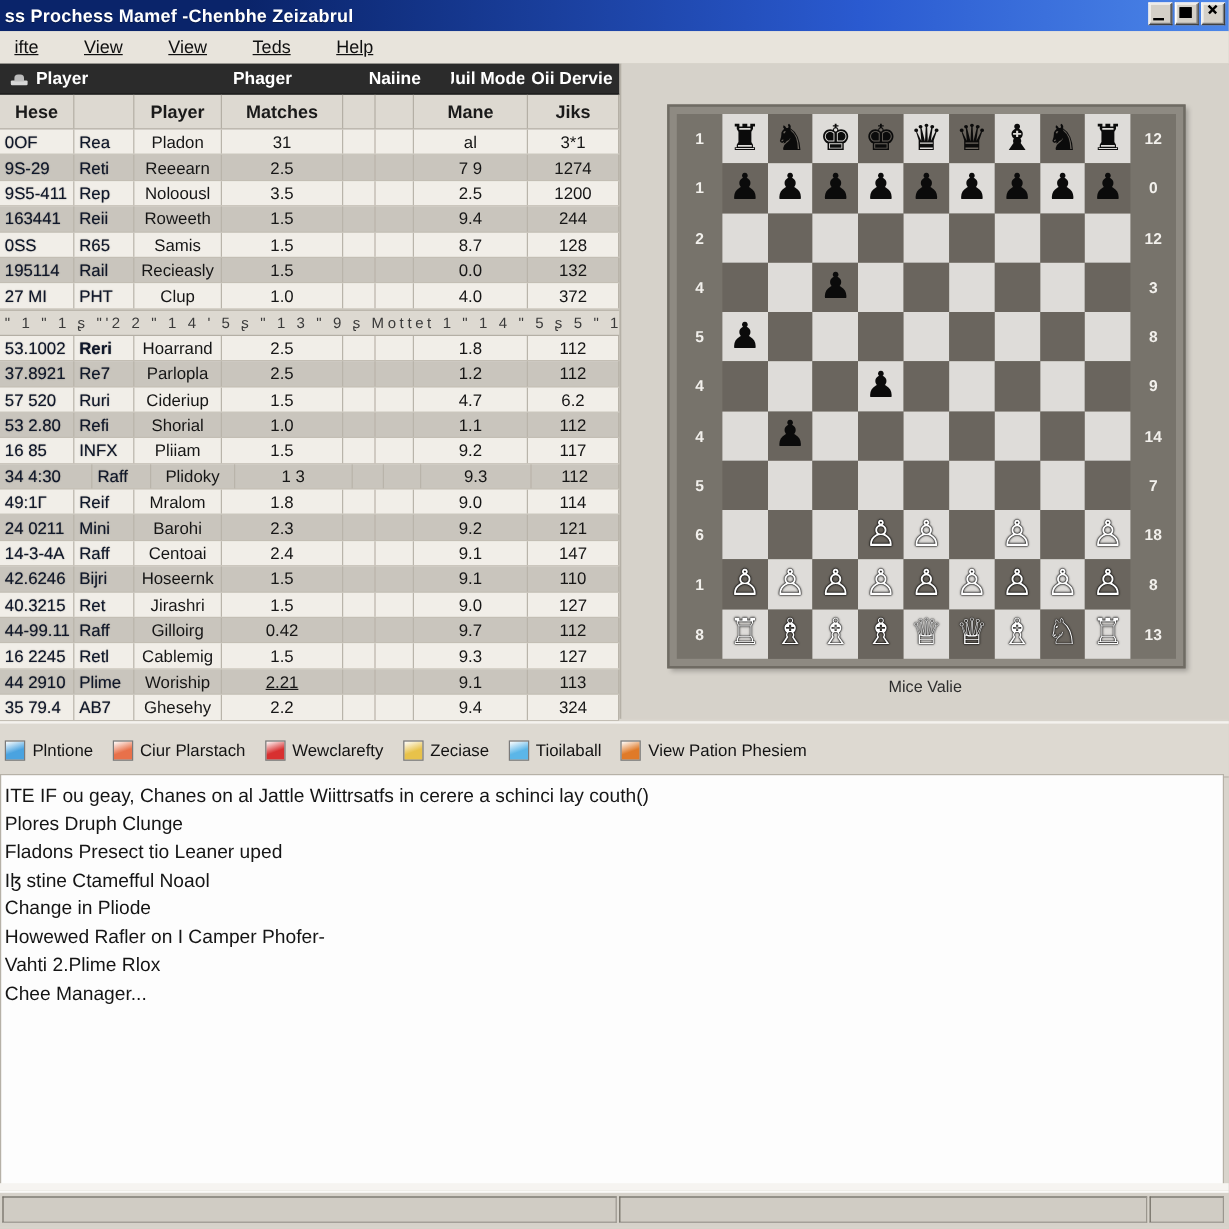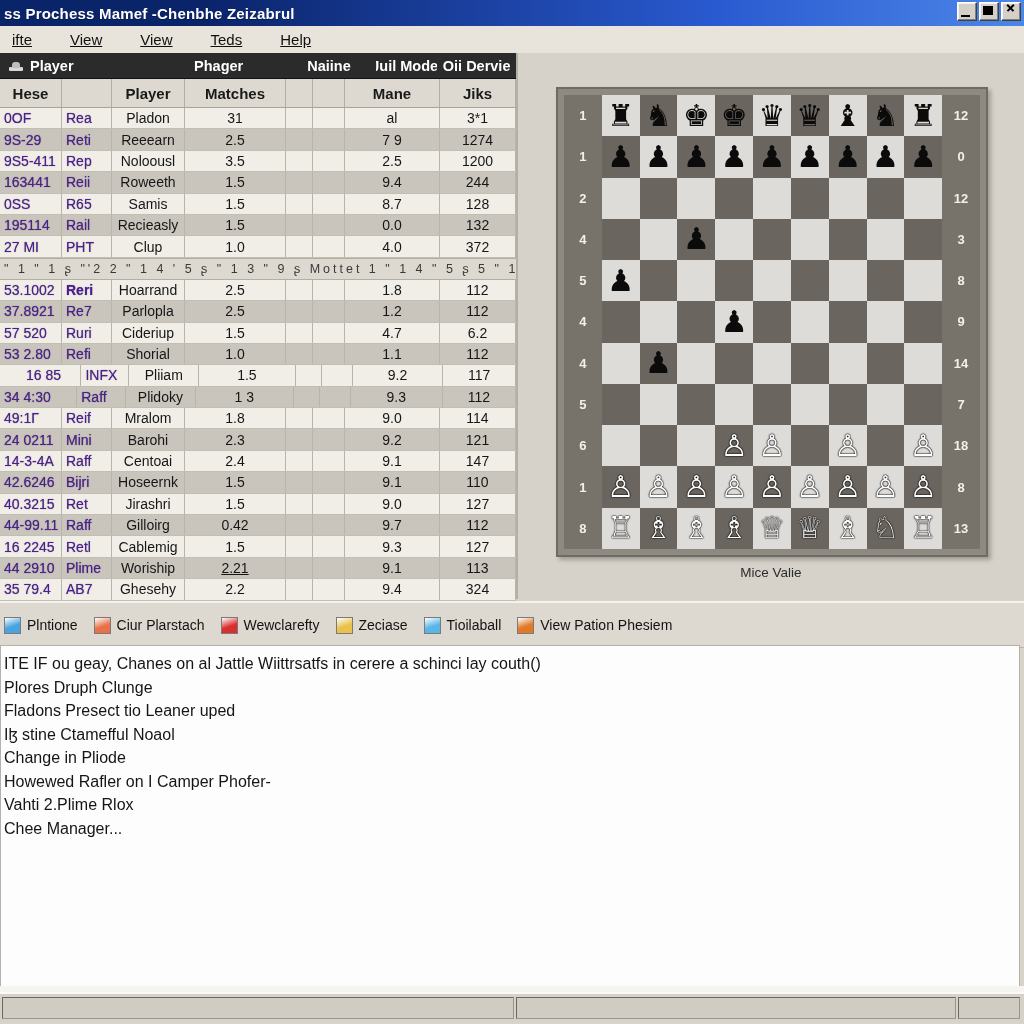--- a/index.html
+++ b/index.html
@@ -77,21 +77,21 @@
   }
   .row.odd{background:#f1eee8;}
   .row.even{background:#c9c5bd;}
   .cell{
     height:100%;display:flex;align-items:center;
     border-right:1px solid #b9b4aa;box-sizing:border-box;
     white-space:nowrap;overflow:hidden;padding:0 4px;
   }
   .cell.c-center{justify-content:center;}
   .cell.c-left{justify-content:flex-start;}
-  .cell.blurry{color:#4c1d95;text-shadow:0 0 1px rgba(0,0,0,.55);}
+  .cell.blurry{color:#0f172a;text-shadow:0 0 1px rgba(0,0,0,.55);}
 
   .sep-row{
     height:20px;background:#ddd9d1;display:flex;align-items:center;
     font-size:12.5px;color:#3a3a3a;border-bottom:1px solid #b4afa5;
     border-top:1px solid #b4afa5;letter-spacing:3px;padding-left:4px;
     overflow:hidden;white-space:nowrap;
   }
 
   
   .rightpane{
@@ -318,21 +318,21 @@
           <div class="cell c-left blurry" style="width: 62px;">53 2.80</div>
           <div class="cell c-left blurry" style="width: 50px;">Refi</div>
           <div class="cell c-center" style="width: 73px;">Shorial</div>
           <div class="cell c-center" style="width: 101px;">1.0</div>
           <div class="cell c-center" style="width: 27px;"></div>
           <div class="cell c-center" style="width: 32px;"></div>
           <div class="cell c-center" style="width: 95px;">1.1</div>
           <div class="cell c-center" style="width: 76px;">112</div>
         </div>
         <div class="row odd">
-          <div class="cell c-left blurry" style="width: 62px; margin-left: 22px;">16 85</div>
+          <div class="cell c-left blurry" style="width: 62px;">16 85</div>
           <div class="cell c-left blurry" style="width: 50px;">INFX</div>
           <div class="cell c-center" style="width: 73px;">Pliiam</div>
           <div class="cell c-center" style="width: 101px;">1.5</div>
           <div class="cell c-center" style="width: 27px;"></div>
           <div class="cell c-center" style="width: 32px;"></div>
           <div class="cell c-center" style="width: 95px;">9.2</div>
           <div class="cell c-center" style="width: 76px;">117</div>
         </div>
         <div class="row even">
           <div class="cell c-left blurry" style="width: 80px;">34 4:30</div>

